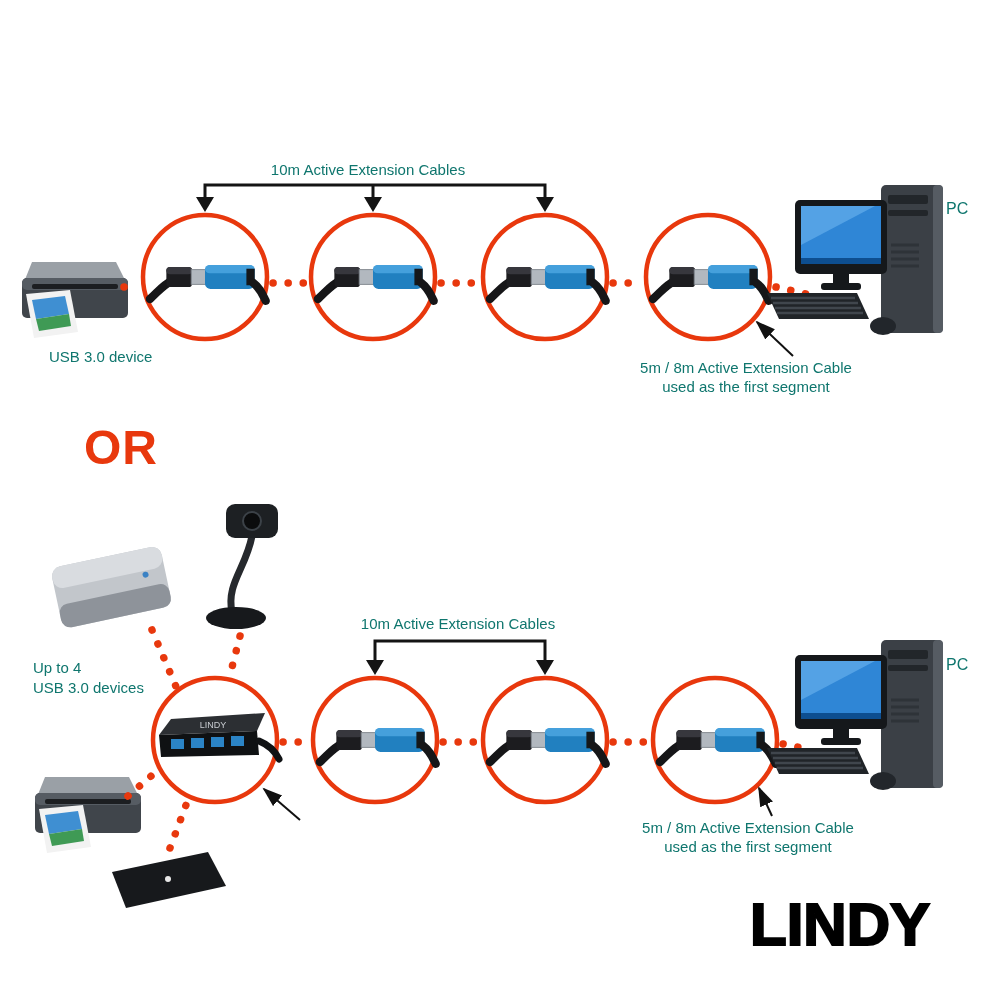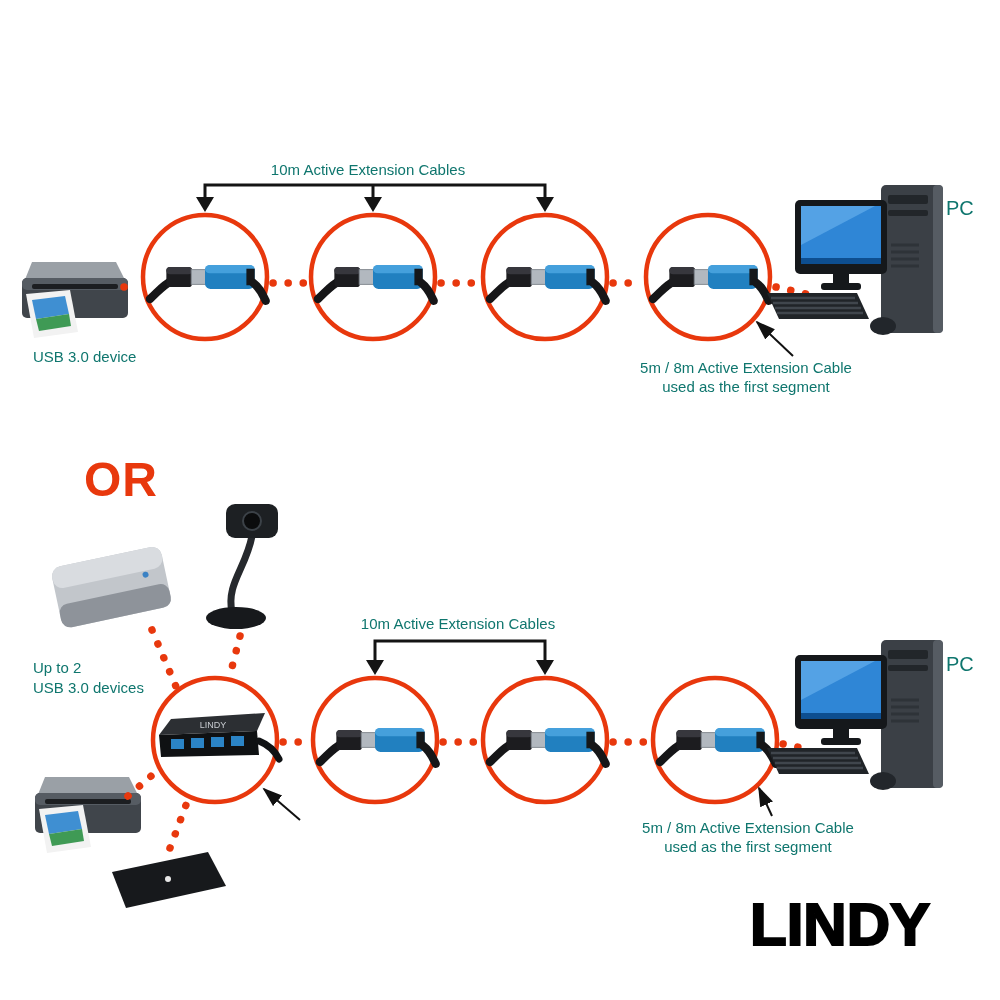--- a/index.html
+++ b/index.html
@@ -2,23 +2,23 @@
 <html><head>
 <meta charset="utf-8">
 <style>
   html,body{margin:0;padding:0;background:#fff;}
   .stage{position:relative;width:1000px;height:1000px;background:#fff;overflow:hidden;
          font-family:"Liberation Sans",sans-serif;color:#111;}
   .art{position:absolute;left:0;top:0;width:1000px;height:1000px;}
   .lbl{position:absolute;font-size:15px;line-height:19px;color:#0f766e;}
   .center{text-align:center;}
   .pre{white-space:pre-line;}
-  .pc-lbl{font-size:20px;}
+  .pc-lbl{font-size:16px;}
   .or{position:absolute;left:84px;top:420px;font-size:48px;font-weight:800;
-      color:#e8380d;letter-spacing:1px;margin-top:32px;}
+      color:#e8380d;letter-spacing:1px;}
   .logo{position:absolute;left:750px;top:890px;font-size:60px;font-weight:700;
         color:#000;-webkit-text-stroke:2.2px #000;letter-spacing:0px;}
   
   .bracket{stroke:#141414;stroke-width:3;fill:none;}
   .solid{fill:#141414;}
   .circ{fill:none;stroke:#e8380d;stroke-width:4.5;}
   .dots{stroke:#e8380d;stroke-width:7.5;stroke-linecap:round;stroke-dasharray:0.1 15;fill:none;}
   .ann{stroke:#111;stroke-width:2;fill:none;}
 </style>
 </head>
@@ -165,32 +165,32 @@
 
       <use href="#pc-set" transform="translate(795,640)"></use>
 
       <line class="ann" x1="300" y1="820" x2="264" y2="789" marker-end="url(#ah)"></line>
       <line class="ann" x1="772" y1="816" x2="759" y2="788" marker-end="url(#ah)"></line>
     </g>
   </svg>
 
   <div class="lbl center" style="left:248px;top:160px;width:240px;">10m Active Extension Cables</div>
 
-  <div class="lbl" style="left:33px;top:347px;">USB 3.0 device</div>
+  <div class="lbl" style="left:49px;top:347px;">USB 3.0 device</div>
 
   <div class="lbl pc-lbl" style="left:946px;top:199px;">PC</div>
 
   <div class="lbl center pre" style="left:618px;top:358px;width:256px;">5m / 8m Active Extension Cable
 used as the first segment</div>
 
   <div class="or">OR</div>
 
   <div class="lbl center" style="left:338px;top:614px;width:240px;">10m Active Extension Cables</div>
 
-  <div class="lbl pre" style="left:33px;top:658px;line-height:20px;">Up to 2
+  <div class="lbl pre" style="left:33px;top:658px;line-height:20px;">Up to 4
 USB 3.0 devices</div>
 
   <div class="lbl pc-lbl" style="left:946px;top:655px;">PC</div>
 
 
   <div class="lbl center pre" style="left:620px;top:818px;width:256px;">5m / 8m Active Extension Cable
 used as the first segment</div>
 
   <div class="logo">LINDY</div>
 </div>

